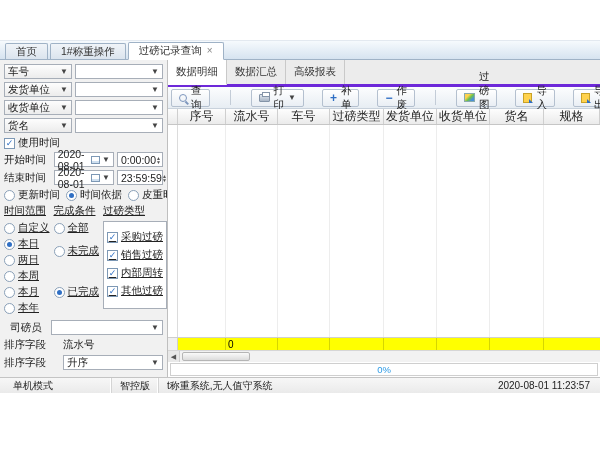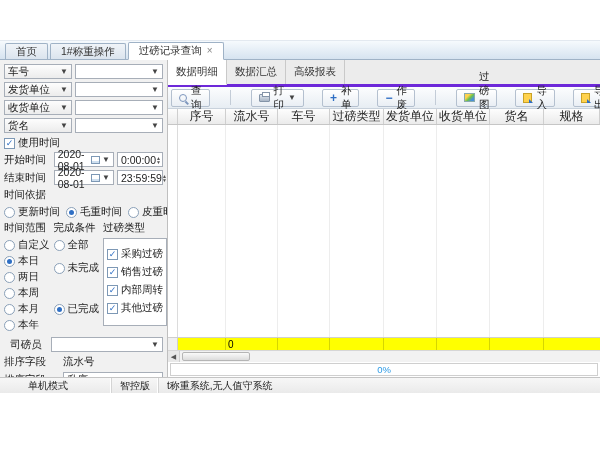--- a/index.html
+++ b/index.html
@@ -28,21 +28,21 @@
   .cbx.checked::after { content:"✓"; color:#2f6fc4; font-size:9px; font-weight:bold; line-height:1; }
   .rad { width:11px; height:11px; border:1px solid #8aa0b8; border-radius:50%; background:#fff; display:inline-flex; align-items:center; justify-content:center; flex:none; }
   .rad.sel::after { content:""; width:5px; height:5px; border-radius:50%; background:#2f6fc4; }
   .opt { display:flex; align-items:center; gap:3px; }
   .dfield { width:64px; justify-content:space-between; }
   .cal { width:9px; height:8px; border:1px solid #7d98b5; background:linear-gradient(#fff 60%,#cfe0f0 60%); margin-right:2px; }
   .tfield { width:46px; justify-content:space-between; }
   .spin { display:flex; flex-direction:column; font-size:5px; line-height:4px; color:#555; }
   .tri-row { display:flex; gap:6px; margin-bottom:2px; }
   .grp3 { display:flex; gap:4px; margin-bottom:2px; }
-  .gcol { display:flex; flex-direction:column; gap:0; }
+  .gcol { display:flex; flex-direction:column; gap:0;text-decoration:underline; }
   .gcol .glabel { font-size:10.5px; margin-bottom:3px; }
   .gcol .opt { margin-bottom:2px; }
   .typebox { background:#fff; border:1px solid #a7aeb8; padding:8px 3px; display:flex; flex-direction:column; gap:2px; }
 
   
   .rpanel { flex:1; display:flex; flex-direction:column; background:#fff; min-width:0; }
   .rtabs { height:27px; display:flex; background:#ececec; border-bottom:3px solid #6d28d9; flex:none; }
   .rtab { padding:0 8px; display:flex; align-items:center; font-size:10.5px; color:#333; border-right:1px solid #c9c9c9; background:#ececec; }
   .rtab.active { background:#fff; border-bottom:1px solid #fff; margin-bottom:-1px; }
   .toolbar { height:22px; background:linear-gradient(#fcfdfe,#e7edf3); border-bottom:1px solid #c9d2dc; display:flex; align-items:center; padding:0 3px; gap:18px; flex:none; }
@@ -74,21 +74,21 @@
   .sc { background:#ffff00; border-right:1px solid #d6d600; font-size:10px; display:flex; align-items:center; padding:0 2px; color:#000; }
   .sc.ind { background:#f0f0f0; border-right:1px solid #cfcfcf; }
   .hscroll { height:12px; background:#f2f2f2; border-top:1px solid #d6d6d6; position:relative; flex:none; }
   .hs-btn { position:absolute; left:0; top:0; width:12px; height:11px; background:#e8e8e8; border-right:1px solid #cfcfcf; font-size:7px; color:#555; display:flex; align-items:center; justify-content:center; }
   .hs-thumb { position:absolute; left:14px; top:1px; width:68px; height:9px; background:linear-gradient(#fafafa,#dcdcdc); border:1px solid #b5b5b5; border-radius:2px; }
   .progress { height:13px; margin:1px 2px 1px 2px; border:1px solid #cfcfcf; background:#fff; display:flex; align-items:center; justify-content:center; font-size:9.5px; color:#2e9be6; flex:none; }
 
   
   .statusbar { height:16px; background:linear-gradient(#f7f7f7,#eaeaea); border-top:1px solid #c4c4c4; display:flex; align-items:center; font-size:10px; color:#222; }
   .ssec { display:flex; align-items:center; height:100%; padding:0 8px; border-right:1px solid #d4d4d4; box-shadow:inset -1px 0 0 #fff; white-space:nowrap; }
-  .ssec.mode { width:112px; padding-left:28px; }
+  .ssec.mode { width:112px; padding-left:13px; }
   .ssec.grow { flex:1; border-right:none; box-shadow:none; }
   .ssec.time { border-right:none; box-shadow:none; padding-right:10px; }
 </style>
 </head>
 <body>
 
 <div class="app">
 
   <div class="tabbar">
     <div class="tab">
@@ -181,29 +181,28 @@
           </div>
         <div class="tfield">
             <span>23:59:59</span>
             <span class="spin">
               <span>▲</span>
               <span>▼</span>
             </span>
           </div>
       </div>
 
-      <div class="lbl" style="margin:2px 0 3px 0;">时间依据</div>
       <div class="tri-row">
         <span class="opt">
             <span class="rad"></span>
             <span class="lbl">更新时间</span>
           </span>
         <span class="opt">
             <span class="rad sel"></span>
-            <span class="lbl">毛重时间</span>
+            <span class="lbl">时间依据</span>
           </span>
         <span class="opt">
             <span class="rad"></span>
             <span class="lbl">皮重时间</span>
           </span>
       </div>
 
       <div class="grp3">
         <div class="gcol" style="width:50px;">
           <div class="glabel">时间范围</div>
@@ -412,14 +411,17 @@
   <div class="statusbar">
     <div class="ssec mode">
         <span>单机模式</span>
       </div>
     <div class="ssec">
         <span>智控版</span>
       </div>
     <div class="ssec grow">
         <span>t称重系统,无人值守系统</span>
       </div>
+    <div class="ssec time">
+        <span>2020-08-01 11:23:57</span>
+      </div>
   </div>
 </div>
 
 </body></html>

